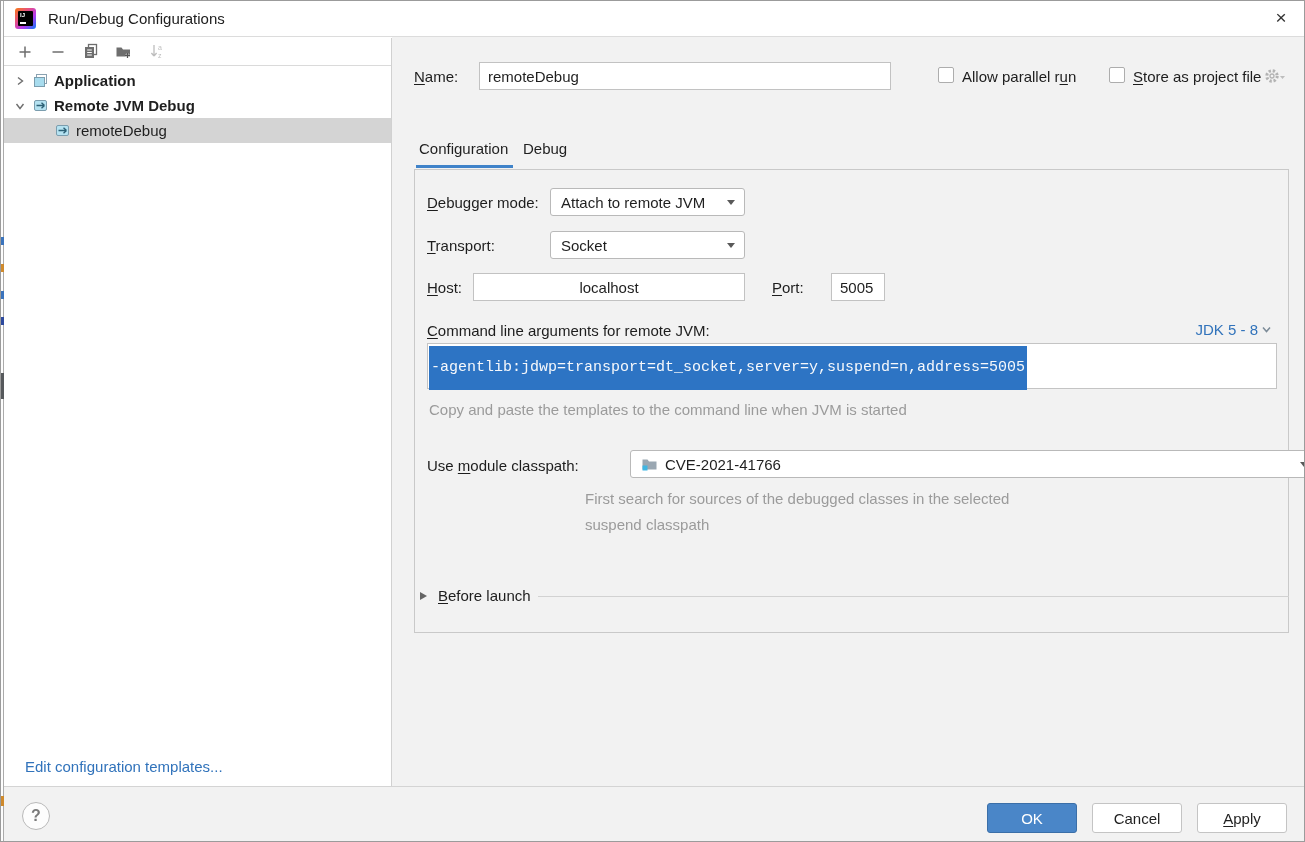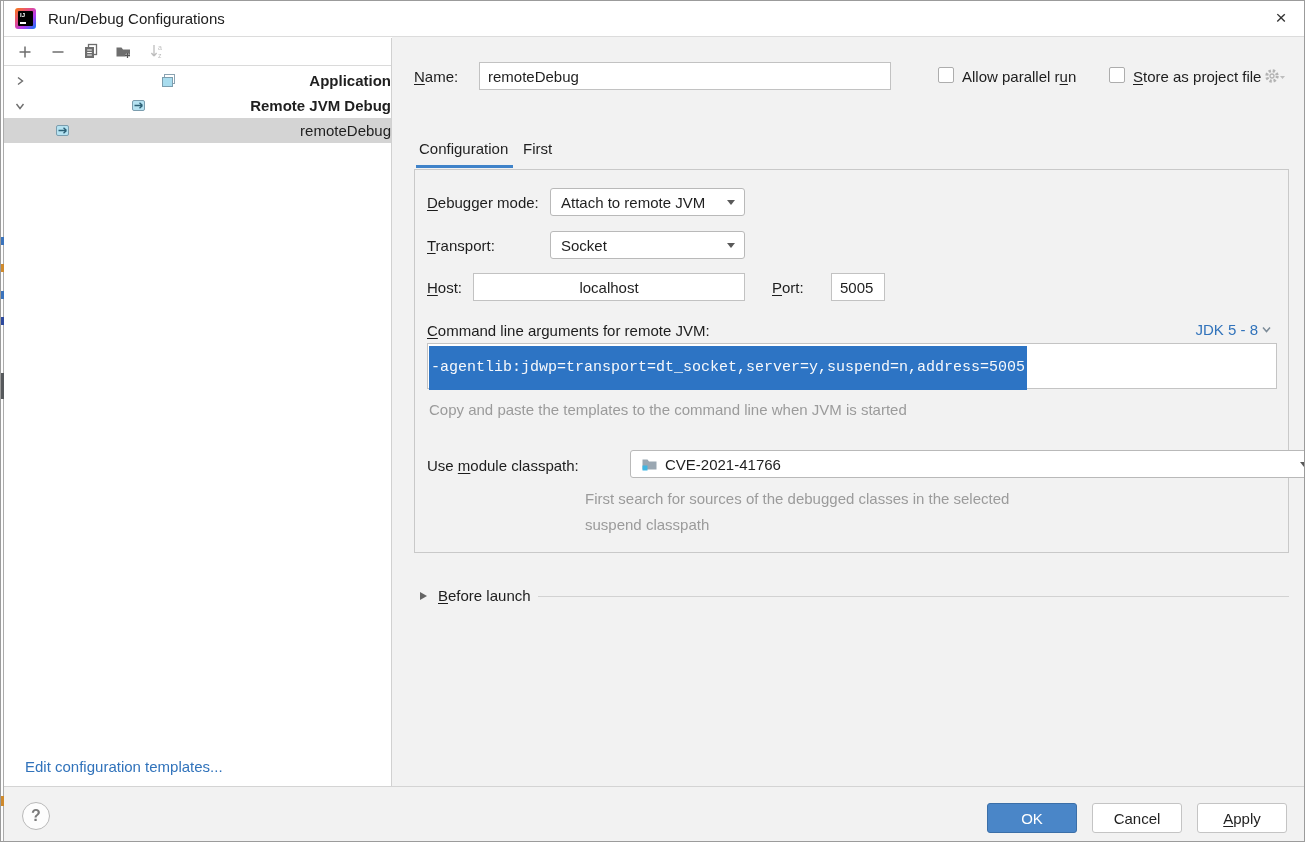--- a/index.html
+++ b/index.html
@@ -26,21 +26,21 @@
   .close-x { right:8px; top:2px; width:30px; height:30px; font-size:19px; color:#333;
     display:flex; align-items:center; justify-content:center; cursor:default; }
 
   
   .sidebar { left:3px; top:37px; width:388px; height:748px; background:#fff; border-right:1px solid #d1d1d1; }
   .side-toolbar { position:absolute; left:0; top:0; right:0; height:28px; border-bottom:1px solid #dadada;
     display:flex; align-items:center; gap:15px; padding-left:12px; }
   .tb-btn { width:18px; height:18px; display:flex; align-items:center; justify-content:center; }
   .dim { opacity:.45; }
   .tree { position:absolute; left:0; top:30px; right:0; }
-  .tree-row { position:relative; height:25px; display:flex; align-items:center; font-size:15px;justify-content:space-between; }
+  .tree-row { position:relative; height:25px; display:flex; align-items:center; font-size:15px; }
   .tree-row.bold { font-weight:bold; }
   .tree-row .chev { width:16px; height:16px; margin-left:8px; margin-right:4px; display:flex; align-items:center; justify-content:center; }
   .tree-row .ticon { width:17px; height:17px; margin-right:5px; }
   .tree-row.selected { background:#d4d4d4; }
   .indent1 { padding-left:50px; }
   .edit-link { left:21px; bottom:11px; font-size:15px; color:#3173bb; cursor:pointer; }
 
   
   .main { left:391px; top:36px; width:914px; height:749px; background:#f2f2f2; }
   .flabel { font-size:15px; color:#1d1d1d; }
@@ -51,21 +51,21 @@
     font-family:"Liberation Sans", sans-serif; font-size:15px; padding:0 8px; color:#1f1f1f; }
   .cb-box { width:16px; height:16px; background:#fff; border:1px solid #adadad; border-radius:2px; }
   .cb1-box { left:546px; top:30px; } .cb1-lab { left:570px; top:31px; }
   .cb2-box { left:717px; top:30px; } .cb2-lab { left:741px; top:31px; }
   .gear { left:871px; top:29px; width:24px; height:20px; }
 
   .tab { top:103px; font-size:15px; color:#1f1f1f; cursor:pointer; }
   .tab-config { left:27px; } .tab-logs { left:131px; }
   .tab-underline { left:24px; top:128px; width:97px; height:3px; background:#4083c9; }
 
-  .panel { left:22px; top:132px; width:875px; height:384px; border:1px solid #c9c9c9; background:#f2f2f2; }
+  .panel { left:22px; top:132px; width:875px; height:464px; border:1px solid #c9c9c9; background:#f2f2f2; }
   .combo { position:absolute; height:28px; background:#fff; border:1px solid #b9b9b9; border-radius:3px;
     display:flex; align-items:center; padding:0 10px; font-size:15px; }
   .combo .arrow { position:absolute; right:9px; top:11px; width:0; height:0;
     border-left:4.5px solid transparent; border-right:4.5px solid transparent; border-top:5.5px solid #595959; }
   .txt { position:absolute; background:#fff; border:1px solid #c2c2c2; font-family:"Liberation Sans", sans-serif;
     font-size:15px; padding:0 8px; color:#1f1f1f; }
 
   .lab-dm { left:12px; top:24px; } .combo-dm { left:135px; top:18px; width:195px; }
   .lab-tr { left:12px; top:67px; } .combo-tr { left:135px; top:61px; width:195px; }
   .lab-host { left:12px; top:109px; } .in-host { left:58px; top:103px; width:272px; height:28px;text-align:center; }
@@ -211,21 +211,21 @@
     <div class="abs flabel cb2-lab"><u>S</u>tore as project file</div>
     <div class="abs gear">
       <svg width="24" height="20">
         <circle cx="9" cy="10" r="5.2" fill="none" stroke="#b3b3b3" stroke-width="3" stroke-dasharray="2.3 1.8"></circle>
         <circle cx="9" cy="10" r="2" fill="#f2f2f2" stroke="#b3b3b3" stroke-width="1.3"></circle>
         <path d="M17 10l2.5 3 2.5-3z" fill="#bdbdbd"></path>
       </svg>
     </div>
 
     <div class="abs tab tab-config">Configuration</div>
-    <div class="abs tab tab-logs">First</div>
+    <div class="abs tab tab-logs">Debug</div>
     <div class="abs tab-underline"></div>
 
     <div class="abs panel">
 
       <div class="abs flabel lab-dm"><u>D</u>ebugger mode:</div>
       <div class="combo combo-dm">
         <span>Attach to remote JVM</span>
         <span class="arrow"></span>
       </div>
 

